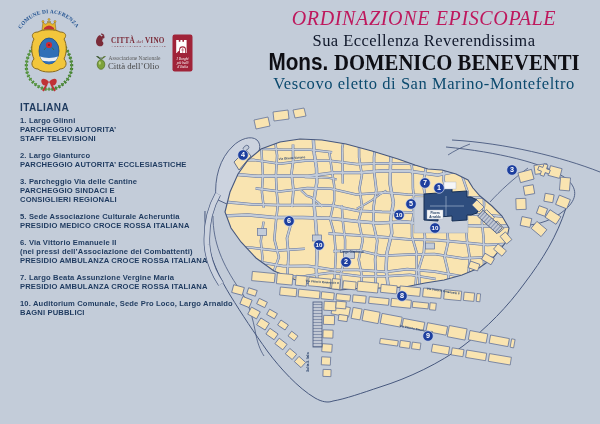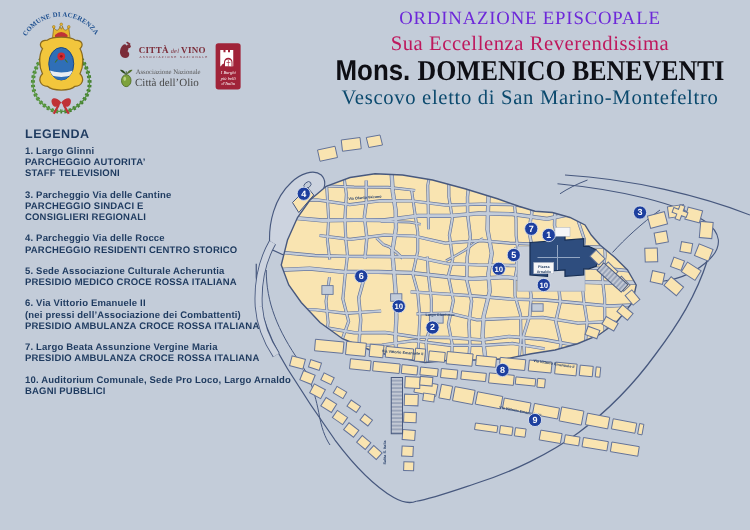--- a/index.html
+++ b/index.html
@@ -1,22 +1,22 @@
 <!DOCTYPE html>
 <html><head>
 <meta charset="utf-8">
 <style>
 html,body{margin:0;padding:0;}
 body{width:600px;height:424px;background:#c3ccd9;position:relative;overflow:hidden;
      font-family:"Liberation Sans",sans-serif;}
 .abs{position:absolute;}
 .title{left:248px;top:0;width:352px;text-align:center;}
-.t1{font-family:"Liberation Serif",serif;font-size:15px;
-    color:#6d28d9;letter-spacing:0.65px;margin-top:7px;white-space:nowrap;}
-.t2{font-family:"Liberation Serif",serif;font-size:16.5px;color:#be185d;
+.t1{font-family:"Liberation Serif",serif;font-style:italic;font-size:20px;
+    color:#be185d;letter-spacing:0.65px;margin-top:7px;white-space:nowrap;}
+.t2{font-family:"Liberation Serif",serif;font-size:16.5px;color:#0f172a;
     letter-spacing:0.45px;margin-top:1px;white-space:nowrap;}
 .t3{font-size:23px;color:#0e0e14;margin-top:-2px;white-space:nowrap;font-weight:bold;
     transform:scaleX(0.9);transform-origin:center;}
 .t3 .mons{font-family:"Liberation Sans",sans-serif;letter-spacing:0;}
 .t3 .name{font-family:"Liberation Serif",serif;letter-spacing:0px;}
 .t4{font-family:"Liberation Serif",serif;font-size:16.5px;color:#0c4a6e;
     letter-spacing:0.55px;margin-top:-2px;white-space:nowrap;}
 .legend{left:20px;top:99px;width:250px;color:#1e3a5f;font-weight:bold;}
 .legend h4{font-size:10px;margin:0 0 3px 0;padding-top:3px;letter-spacing:0.4px;}
 .legend p{font-size:7.6px;line-height:9px;margin:0 0 8px 0;letter-spacing:0.15px;}
@@ -111,28 +111,28 @@
 
   <div class="t2">Sua Eccellenza Reverendissima</div>
 
   <div class="t3"><span class="mons">Mons.</span> <span class="name">DOMENICO BENEVENTI</span></div>
 
   <div class="t4">Vescovo eletto di San Marino-Montefeltro</div>
 </div>
 
 <div class="abs legend">
 
-  <h4>LEGENDA</h4>
+  <h4>ITALIANA</h4>
 
   <p>1. Largo Glinni<br>PARCHEGGIO AUTORITA’<br>STAFF TELEVISIONI</p>
 
+  <p>2. Largo Gianturco<br>PARCHEGGIO AUTORITA’ ECCLESIASTICHE</p>
 
   <p>3. Parcheggio Via delle Cantine<br>PARCHEGGIO SINDACI E<br>CONSIGLIERI REGIONALI</p>
 
-  <p>4. Parcheggio Via delle Rocce<br>PARCHEGGIO RESIDENTI CENTRO STORICO</p>
 
   <p>5. Sede Associazione Culturale Acheruntia<br>PRESIDIO MEDICO CROCE ROSSA ITALIANA</p>
 
   <p>6. Via Vittorio Emanuele II<br>(nei pressi dell’Associazione dei Combattenti)<br>PRESIDIO AMBULANZA CROCE ROSSA ITALIANA</p>
 
   <p>7. Largo Beata Assunzione Vergine Maria<br>PRESIDIO AMBULANZA CROCE ROSSA ITALIANA</p>
 
 
 
   <p>10. Auditorium Comunale, Sede Pro Loco, Largo Arnaldo<br>BAGNI PUBBLICI</p>

